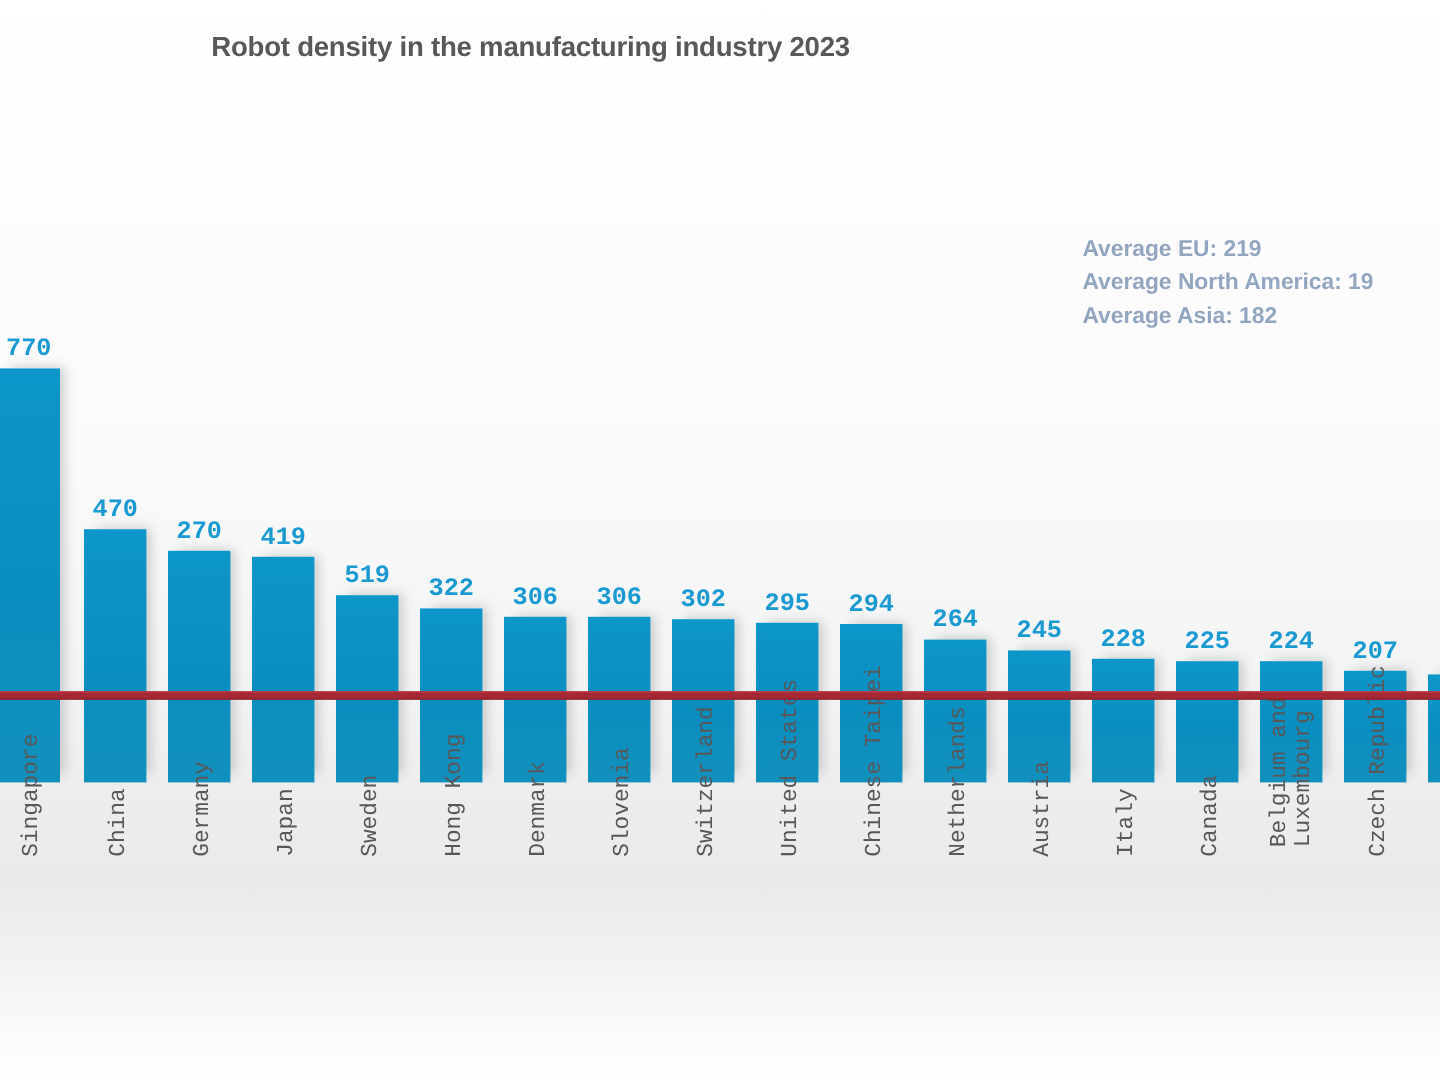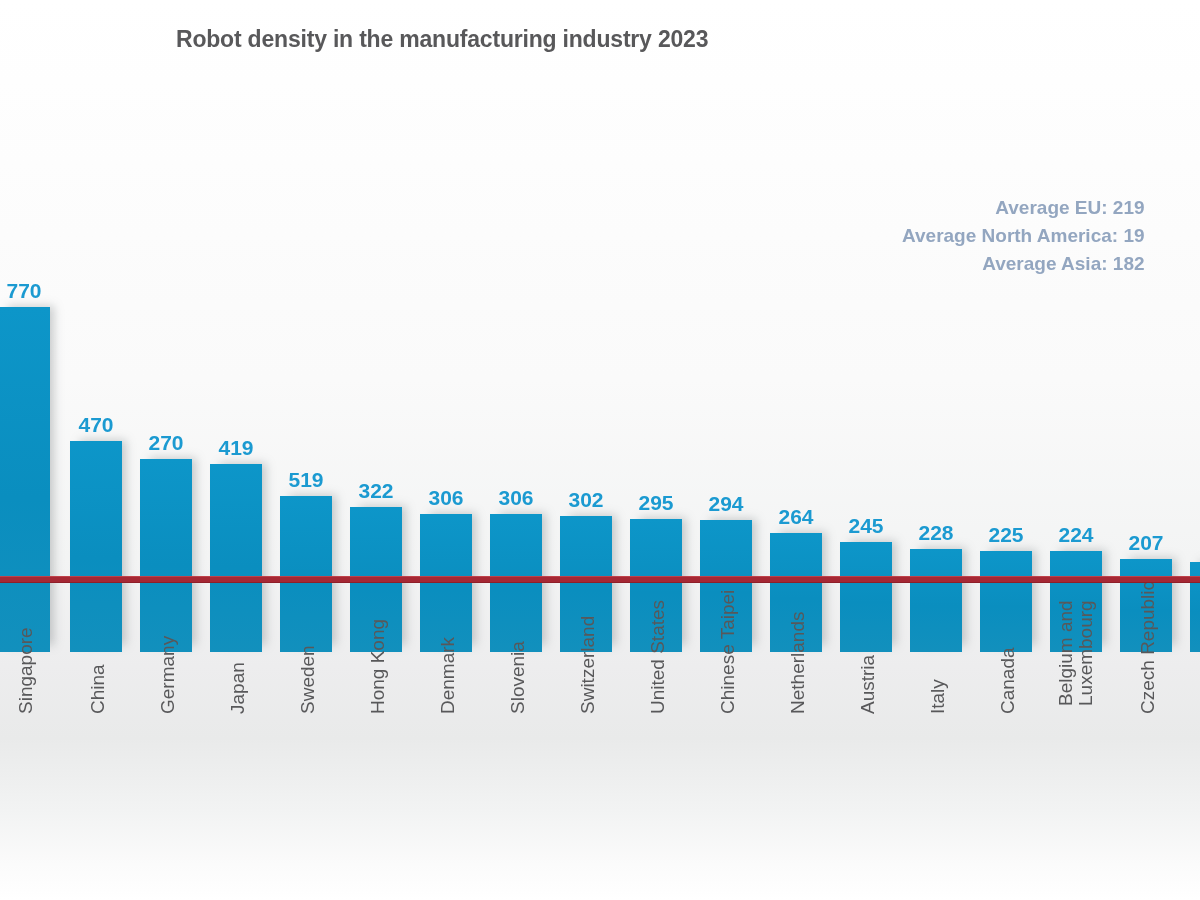--- a/index.html
+++ b/index.html
@@ -48,29 +48,30 @@
   #averages {
     position: absolute;
     left: 902px;
     top: 194px;
     font-size: 19px;
     font-weight: bold;
     color: #93a6c0;
     line-height: 28px;
     white-space: nowrap;
   }
-  #averages div { white-space: nowrap; text-align: right; }
+  #averages div { white-space: nowrap; }
 
   
   #plot {
     position: absolute;
     left: 0;
     top: 0;
     width: 1181px;
     height: 900px;
+    font-family: Liberation Mono, monospace;
   }
 
   .bar-group {
     position: absolute;
     bottom: 248px;           
   }
 
   .bar {
     position: absolute;
     left: 0;

